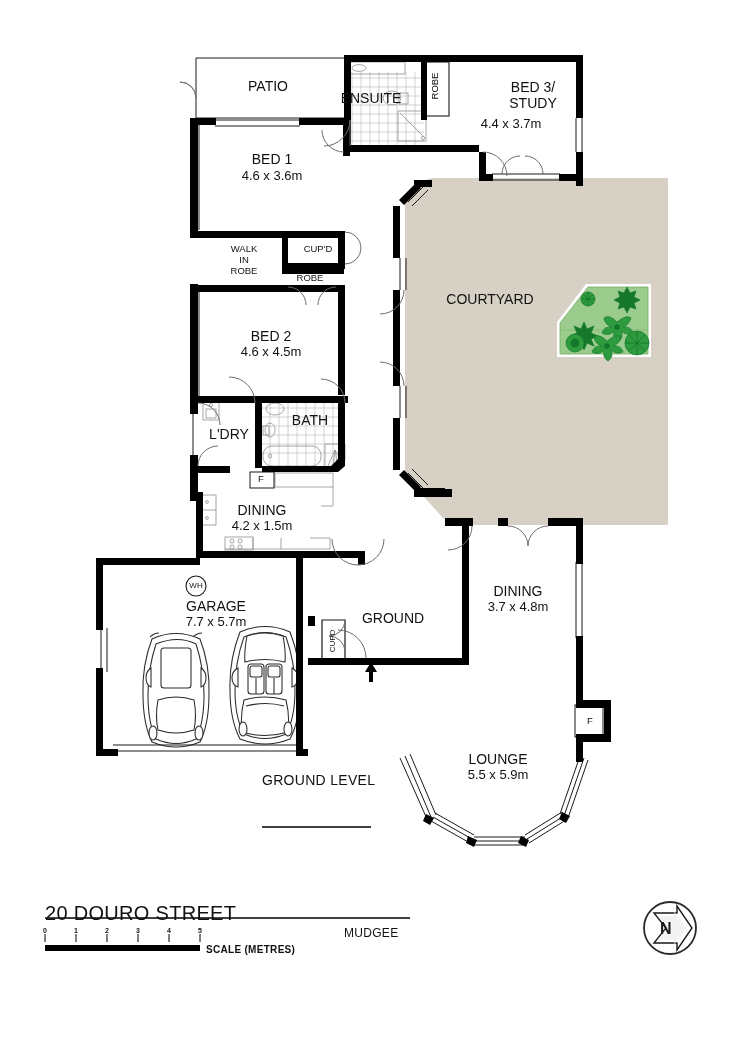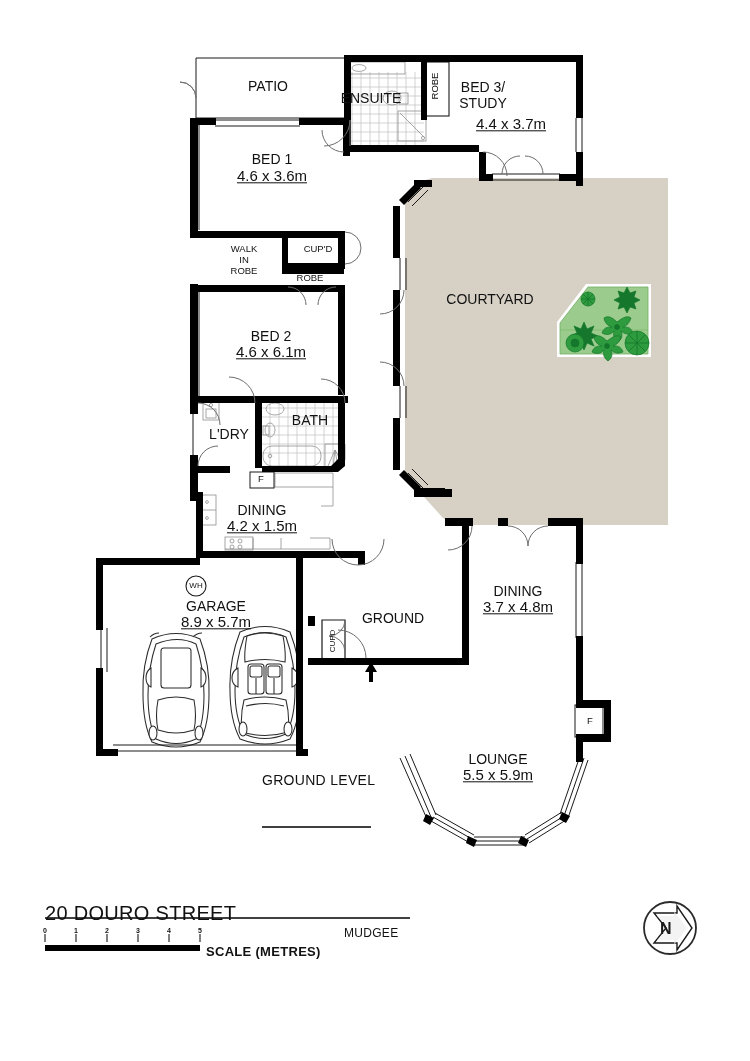--- a/index.html
+++ b/index.html
@@ -3,21 +3,21 @@
 <meta charset="utf-8">
 <style>
   html,body{margin:0;padding:0;background:#fff;}
   body{width:750px;height:1061px;position:relative;overflow:hidden;
        font-family:"Liberation Sans",sans-serif;color:#000;}
   #plan{position:absolute;left:0;top:0;width:750px;height:1061px;}
   .lbl{position:absolute;text-align:center;line-height:1.16;
        font-family:"Liberation Sans",sans-serif;color:#111;
        white-space:pre;pointer-events:none;}
   .lbl.big{font-size:14px;}
-  .lbl.dim{font-size:15px;text-decoration:underline;}
+  .lbl.dim{font-size:13px;}
   .lbl.sm{font-size:9.5px;}
   .lbl.xs{font-size:8px;}
   .vert{transform:translate(-50%,-50%) rotate(-90deg);transform-origin:center center;}
   .ctr{transform:translate(-50%,-50%);}
   #footer{position:absolute;left:0;top:0;width:750px;height:1061px;}
 </style>
 </head>
 <body>
 
 <svg id="plan" viewBox="0 0 750 1061">
@@ -372,46 +372,46 @@
 
 <div id="labels">
   <div class="lbl big ctr" style="left:268px;top:86px">PATIO</div>
 
   <div class="lbl big ctr" style="left:272px;top:159px">BED 1</div>
   <div class="lbl dim ctr" style="left:272px;top:176px">4.6 x 3.6m</div>
 
   <div class="lbl big ctr" style="left:371px;top:98px">ENSUITE</div>
   <div class="lbl sm vert" style="left:435px;top:86px">ROBE</div>
 
-  <div class="lbl big ctr" style="left:483px;top:95px">BED 3/
+  <div class="lbl big ctr" style="left:533px;top:95px">BED 3/
 STUDY</div>
   <div class="lbl dim ctr" style="left:511px;top:124px">4.4 x 3.7m</div>
 
   <div class="lbl sm ctr" style="left:244px;top:260px">WALK
 IN
 ROBE</div>
   <div class="lbl sm ctr" style="left:318px;top:249px">CUP'D</div>
   <div class="lbl sm ctr" style="left:310px;top:278px">ROBE</div>
 
   <div class="lbl big ctr" style="left:271px;top:336px">BED 2</div>
-  <div class="lbl dim ctr" style="left:271px;top:352px">4.6 x 6.1m</div>
+  <div class="lbl dim ctr" style="left:271px;top:352px">4.6 x 4.5m</div>
 
   <div class="lbl big ctr" style="left:490px;top:299px">COURTYARD</div>
 
   <div class="lbl big ctr" style="left:229px;top:434px">L'DRY</div>
   <div class="lbl big ctr" style="left:310px;top:420px">BATH</div>
   <div class="lbl sm ctr" style="left:261px;top:479px">F</div>
 
   <div class="lbl big ctr" style="left:262px;top:510px">DINING</div>
   <div class="lbl dim ctr" style="left:262px;top:526px">4.2 x 1.5m</div>
 
   <div class="lbl xs ctr" style="left:196px;top:586px">WH</div>
 
   <div class="lbl big ctr" style="left:216px;top:606px">GARAGE</div>
-  <div class="lbl dim ctr" style="left:216px;top:622px">8.9 x 5.7m</div>
+  <div class="lbl dim ctr" style="left:216px;top:622px">7.7 x 5.7m</div>
 
   <div class="lbl xs vert" style="left:333px;top:641px">CUPD</div>
   <div class="lbl big ctr" style="left:393px;top:618px">GROUND</div>
 
   <div class="lbl big ctr" style="left:518px;top:591px">DINING</div>
   <div class="lbl dim ctr" style="left:518px;top:607px">3.7 x 4.8m</div>
 
   <div class="lbl sm ctr" style="left:590px;top:721px">F</div>
 
   <div class="lbl big ctr" style="left:498px;top:759px">LOUNGE</div>
@@ -441,21 +441,21 @@
     <text x="660" y="934" font-family="'Liberation Sans',sans-serif" font-size="16" font-weight="bold" fill="#1a1a1a">N</text>
   </g>
 </svg>
 
 <div class="lbl" style="left:262px;top:772px;font-size:14px;letter-spacing:0.3px">GROUND LEVEL</div>
 
 <div class="lbl" style="left:45px;top:902px;font-size:20px;letter-spacing:0.3px">20 DOURO STREET</div>
 
 <div class="lbl" style="left:344px;top:927px;font-size:12px;letter-spacing:0.3px">MUDGEE</div>
 
-<div class="lbl xs" style="left:206px;top:944px;font-size:13px;font-weight:bold;letter-spacing:0.3px">SCALE (METRES)</div>
+<div class="lbl xs" style="left:206px;top:944px;font-size:10px;font-weight:bold;letter-spacing:0.3px">SCALE (METRES)</div>
 
 <div id="scale-ticks">
     <div class="lbl xs" style="left: 43px; top: 927px; font-size: 7px; font-weight: bold;">0</div>
     <div class="lbl xs" style="left: 74px; top: 927px; font-size: 7px; font-weight: bold;">1</div>
     <div class="lbl xs" style="left: 105px; top: 927px; font-size: 7px; font-weight: bold;">2</div>
     <div class="lbl xs" style="left: 136px; top: 927px; font-size: 7px; font-weight: bold;">3</div>
     <div class="lbl xs" style="left: 167px; top: 927px; font-size: 7px; font-weight: bold;">4</div>
     <div class="lbl xs" style="left: 198px; top: 927px; font-size: 7px; font-weight: bold;">5</div>
   </div>
 

